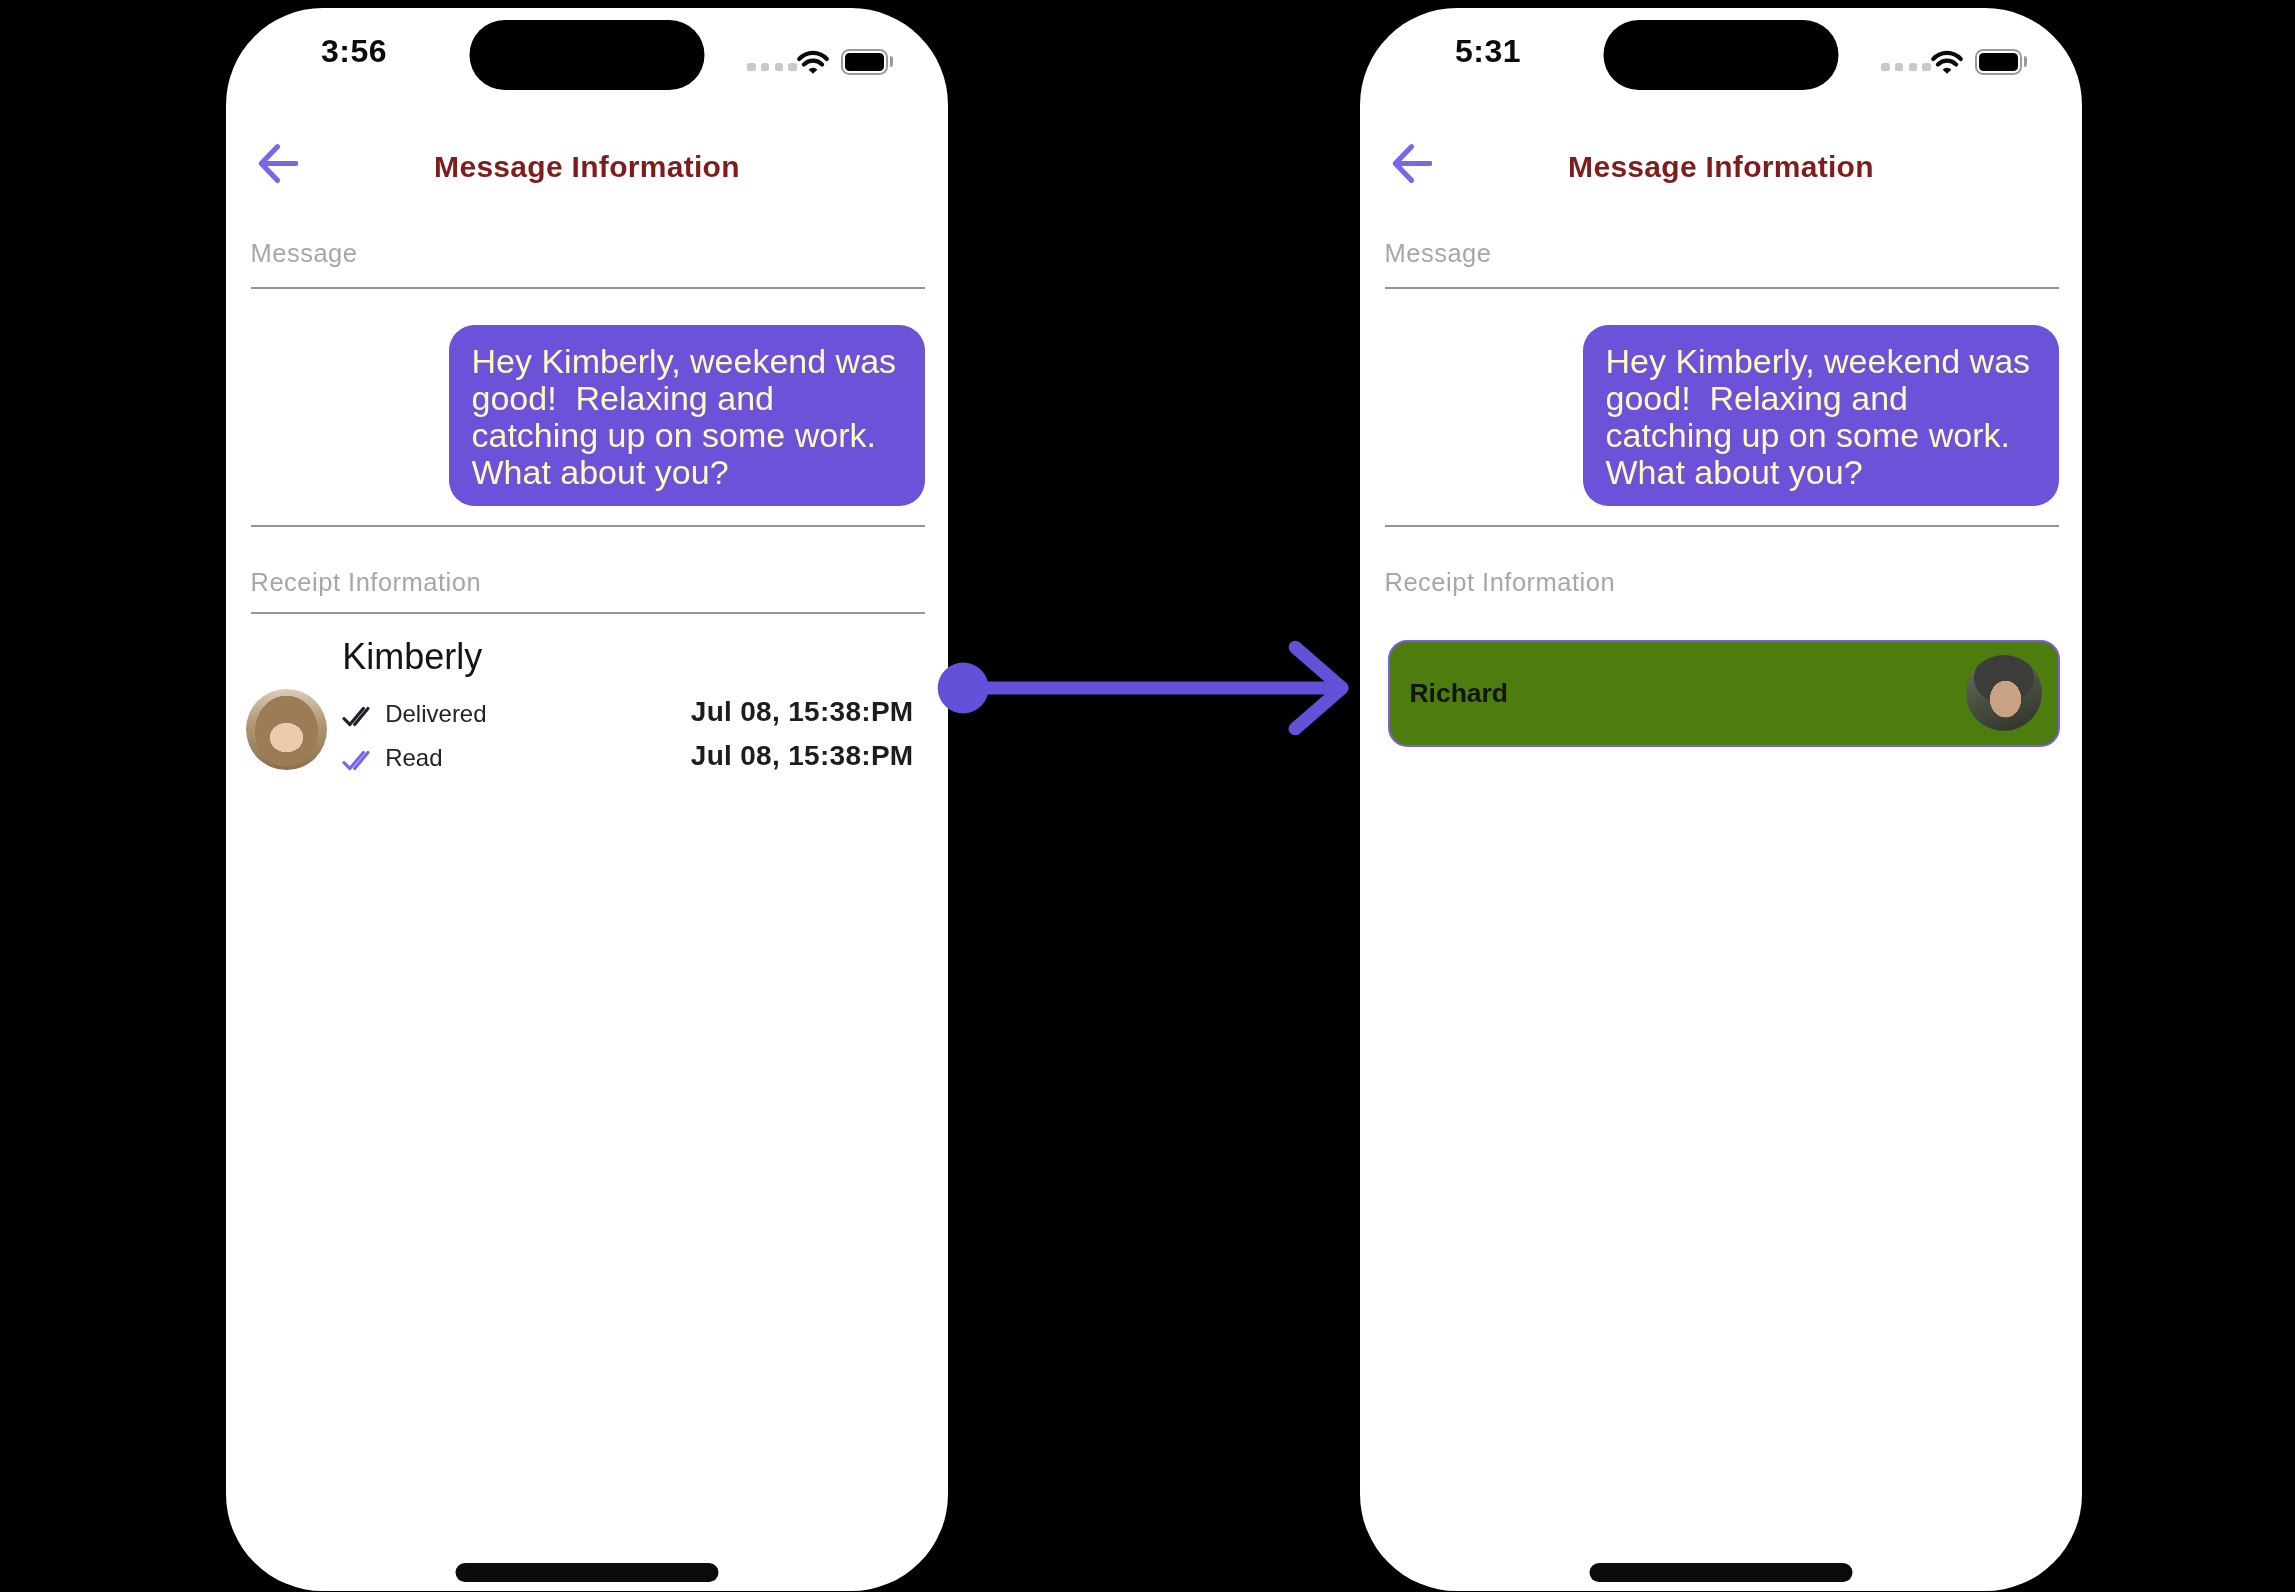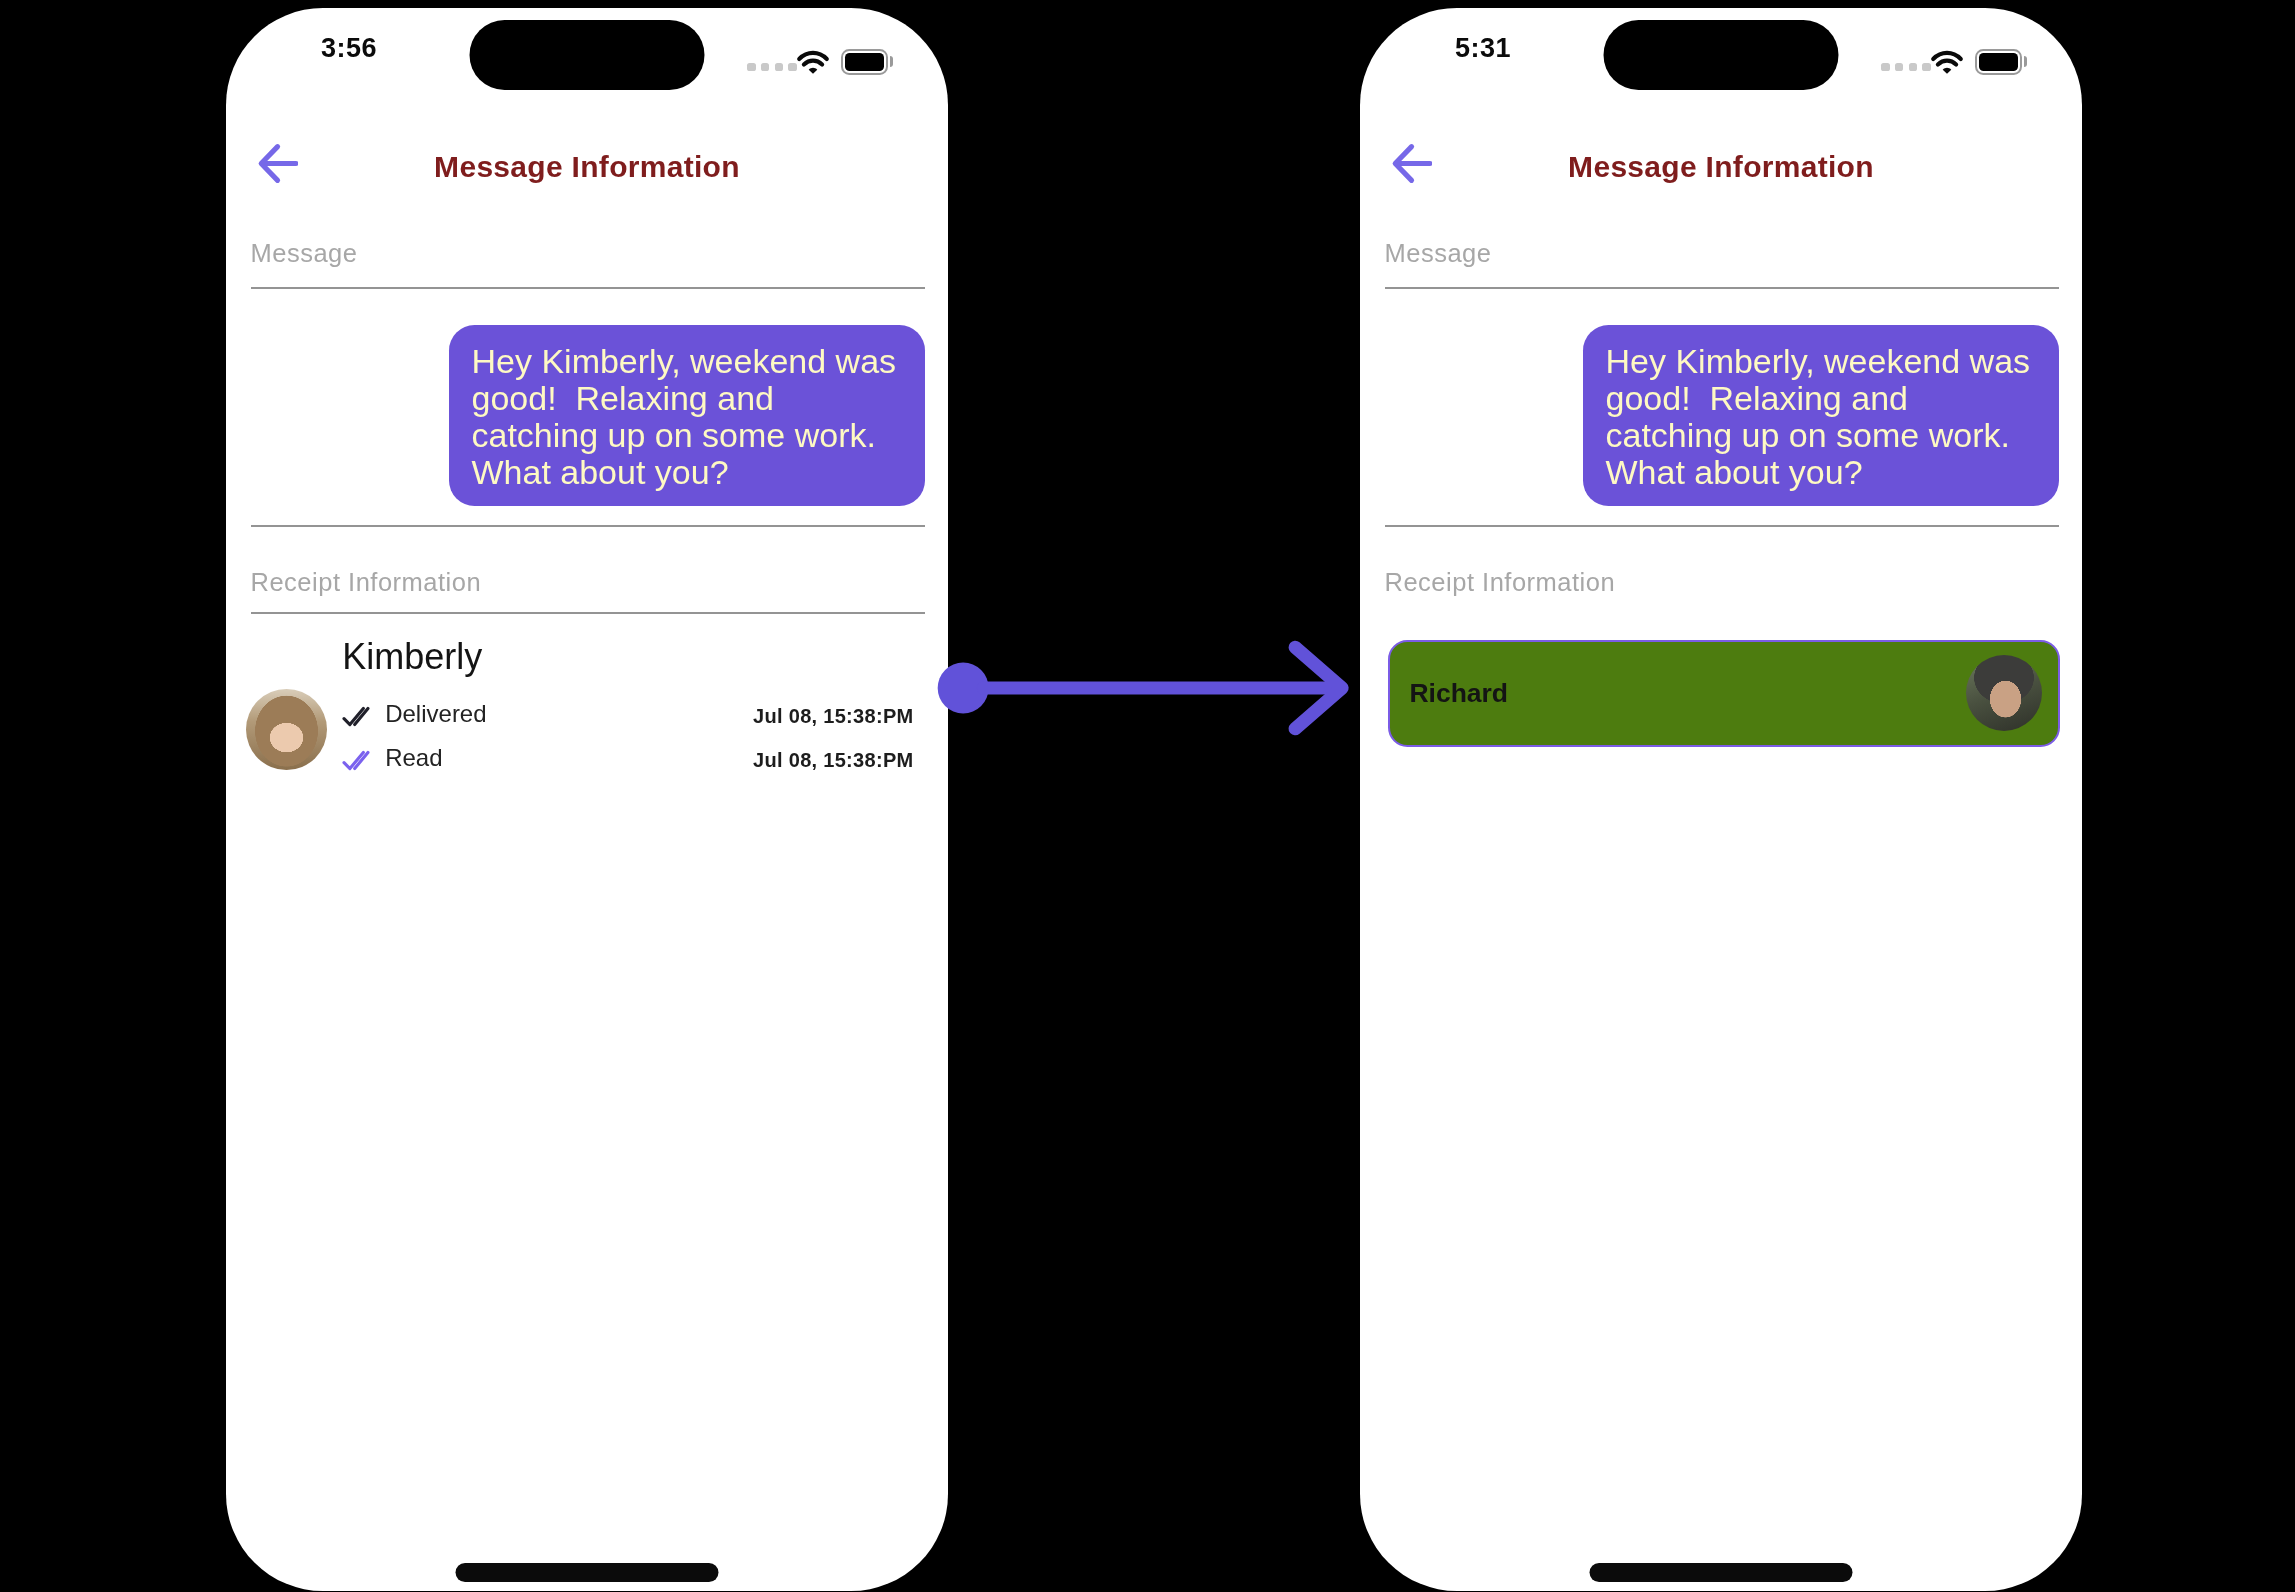--- a/index.html
+++ b/index.html
@@ -7,21 +7,21 @@
        font-family:"Liberation Sans","DejaVu Sans",sans-serif;}
   .canvas{position:absolute;inset:0;background:#000;}
 
   
   .phone{position:absolute;top:7.7px;width:722px;height:1583px;background:#fff;
          border-radius:97px;overflow:hidden;}
   .phone.left{left:226px;}
   .phone.right{left:1360px;}
 
   
-  .time{position:absolute;left:95px;top:25.5px;font-size:27px;font-weight:700;color:#0b0b0b;letter-spacing:0.5px;}
+  .time{position:absolute;left:95px;top:25.5px;font-size:32px;font-weight:700;color:#0b0b0b;letter-spacing:0.5px;}
   .island{position:absolute;left:50%;transform:translateX(-50%);top:12.8px;width:235px;height:70px;
           background:#000;border-radius:37px;}
   .dots{position:absolute;left:521px;top:55px;display:flex;gap:5.1px;}
   .dots i{width:8.7px;height:8.7px;border-radius:2.6px;background:#c9c9c9;display:block;}
   .wifi{position:absolute;left:570px;top:41px;}
   .battery{position:absolute;left:615px;top:41px;width:43px;height:22.5px;
            border:2.6px solid #9a9a9a;border-radius:8.2px;}
   .battery .fill{position:absolute;inset:2px;background:#000;border-radius:4.6px;}
   .battery .nub{position:absolute;right:-7.1px;top:5.6px;width:3.6px;height:11.2px;background:#9a9a9a;
                 border-radius:0 3.1px 3.1px 0;display:block;}
@@ -52,21 +52,21 @@
       background:
         radial-gradient(ellipse 34% 30% at 50% 60%,#eccaae 0 60%,rgba(0,0,0,0) 61%),
         radial-gradient(ellipse 55% 62% at 50% 52%,#9c7c57 0 70%,rgba(0,0,0,0) 71%),
         linear-gradient(180deg,#d9cdb9 0%,#b29a78 40%,#8a6f4c 100%);}
   .rname{position:absolute;left:102px;top:-2px;font-size:36px;font-weight:400;color:#141414;}
   .rrow{position:absolute;left:102px;right:11px;height:33px;display:flex;align-items:flex-end;}
   .rrow.delivered{top:57px;}
   .rrow.read{top:101px;}
   .rrow svg{margin-right:15.3px;flex:0 0 auto;}
   .rlabel{font-size:24px;color:#232323;}
-  .rtime{position:absolute;right:0;font-size:20px;font-weight:600;color:#1d1d1d;letter-spacing:0.3px;}
+  .rtime{position:absolute;right:0;font-size:28px;font-weight:600;color:#1d1d1d;letter-spacing:0.3px;}
 
   
   .receipt-card{position:absolute;top:632px;left:28px;width:672px;height:107px;box-sizing:border-box;
                 background:#4d7c0f;border:2.6px solid #7b5ce6;border-radius:19.4px;cursor:pointer;}
   .cardname{position:absolute;left:19.4px;top:50%;transform:translateY(-50%);
             font-size:26.5px;font-weight:700;color:#141414;}
   .avatar.richard{position:absolute;right:16.3px;top:50%;transform:translateY(-50%);width:76px;height:76px;
       background:
         radial-gradient(ellipse 34% 40% at 52% 58%,#c9a184 0 60%,rgba(0,0,0,0) 61%),
         radial-gradient(ellipse 60% 52% at 50% 30%,#3c3c3a 0 65%,rgba(0,0,0,0) 66%),

